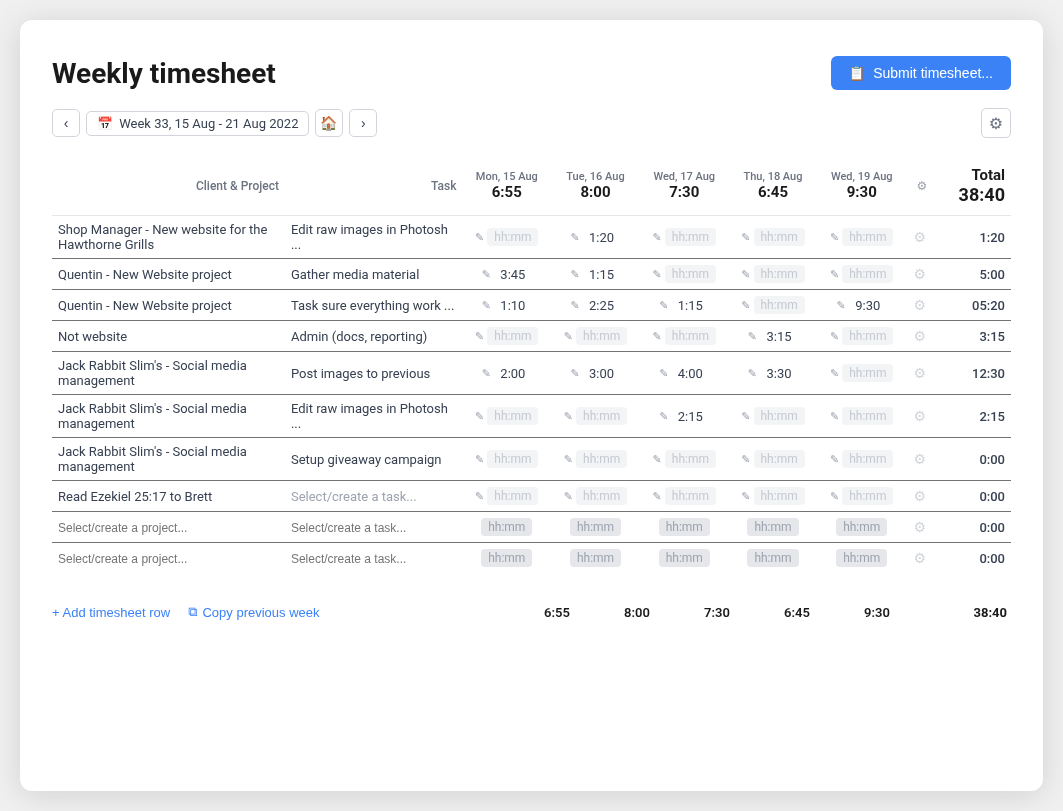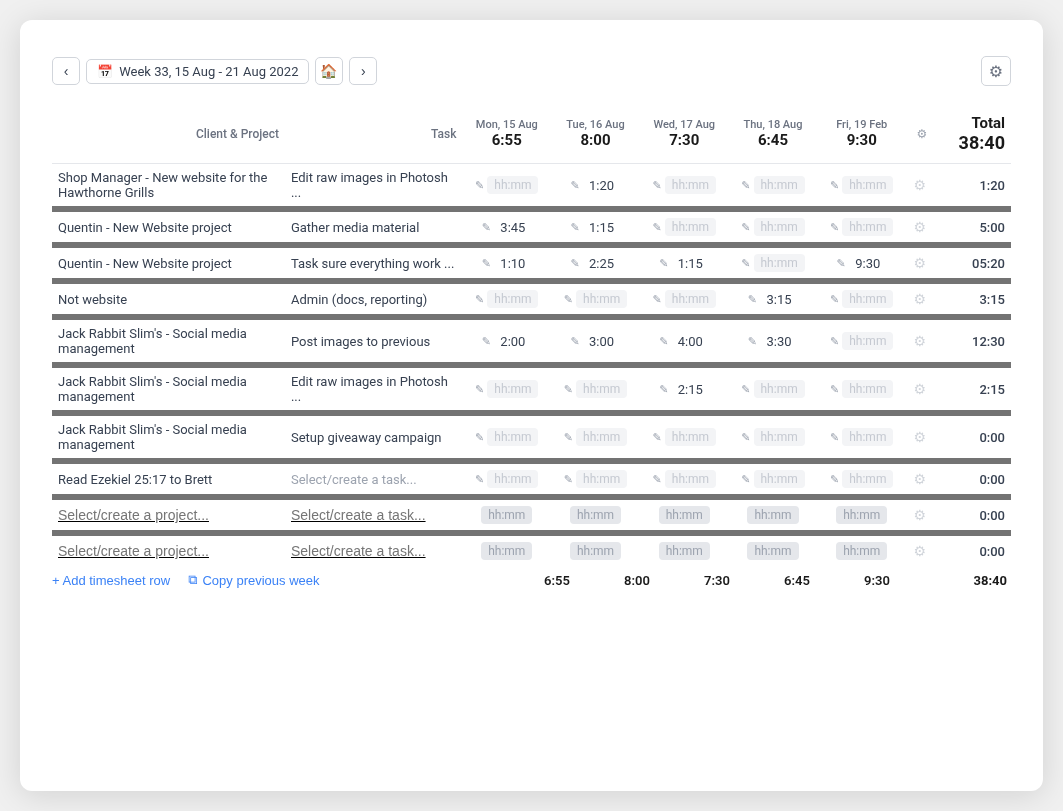--- a/index.html
+++ b/index.html
@@ -140,21 +140,21 @@
       font-size: 13px;
       font-weight: 700;
       color: #1a1a1a;
     }
     .total-header-val {
       font-size: 18px;
       font-weight: 700;
       color: #1a1a1a;
     }
     .timesheet-table tbody tr {
-      border-bottom: 6px solid #737373;
+      border-bottom: 1px solid #737373;
     }
     .timesheet-table tbody tr:last-child {
       border-bottom: none;
     }
     .timesheet-table tbody td {
       padding: 6px 6px;
       vertical-align: middle;
     }
     .project-cell {
       font-size: 13px;
@@ -212,30 +212,29 @@
       text-align: right;
       font-size: 13px;
       color: #374151;
       font-weight: 500;
       padding-right: 4px;
     }
     .project-input, .task-input {
       width: 100%;
       border: none;
       background: transparent;
-      font-size: 14px;
-      color: #000000;
+      font-size: 12px;
+      color: #a21caf;
       outline: none;
       cursor: text;
-      text-decoration: underline;
     }
     .footer-row {
       display: flex;
       align-items: center;
-      margin-top: 2px;
+      margin-top: 27px;
       gap: 0;
     }
     .add-row-btn, .copy-prev-btn {
       background: none;
       border: none;
       cursor: pointer;
       font-size: 13px;
       color: #3b82f6;
       display: flex;
       align-items: center;
@@ -267,20 +266,27 @@
     .gear-col {
       width: 24px;
       text-align: center;
     }
   </style>
 </head>
 <body>
 
 <div class="window">
 
+  <div class="header-row">
+    <h1 class="page-title">Weekly timesheet</h1>
+    <button class="submit-btn">
+      <span>📋</span>
+      <span>Submit timesheet...</span>
+    </button>
+  </div>
 
   <div class="week-nav">
     <button class="nav-btn">‹</button>
     <div class="week-label">
       <span style="font-size:13px;">📅</span>
       <span>Week 33, 15 Aug - 21 Aug 2022</span>
     </div>
     <button class="home-btn">🏠</button>
     <button class="nav-btn">›</button>
     <button class="settings-btn">⚙</button>
@@ -305,21 +311,21 @@
         </th>
         <th class="col-day">
           <span class="day-header-name">Wed, 17 Aug</span>
           <span class="day-header-time">7:30</span>
         </th>
         <th class="col-day">
           <span class="day-header-name">Thu, 18 Aug</span>
           <span class="day-header-time">6:45</span>
         </th>
         <th class="col-day">
-          <span class="day-header-name">Fri, 19 Feb</span>
+          <span class="day-header-name">Wed, 19 Aug</span>
           <span class="day-header-time">9:30</span>
         </th>
         <th class="gear-col">
           <span style="color:#9ca3af;">⚙</span>
         </th>
         <th class="col-total">
           <span class="total-header" style="display:block;font-size:15px;">Total</span>
           <span class="total-header-val">38:40</span>
         </th>
       </tr>

